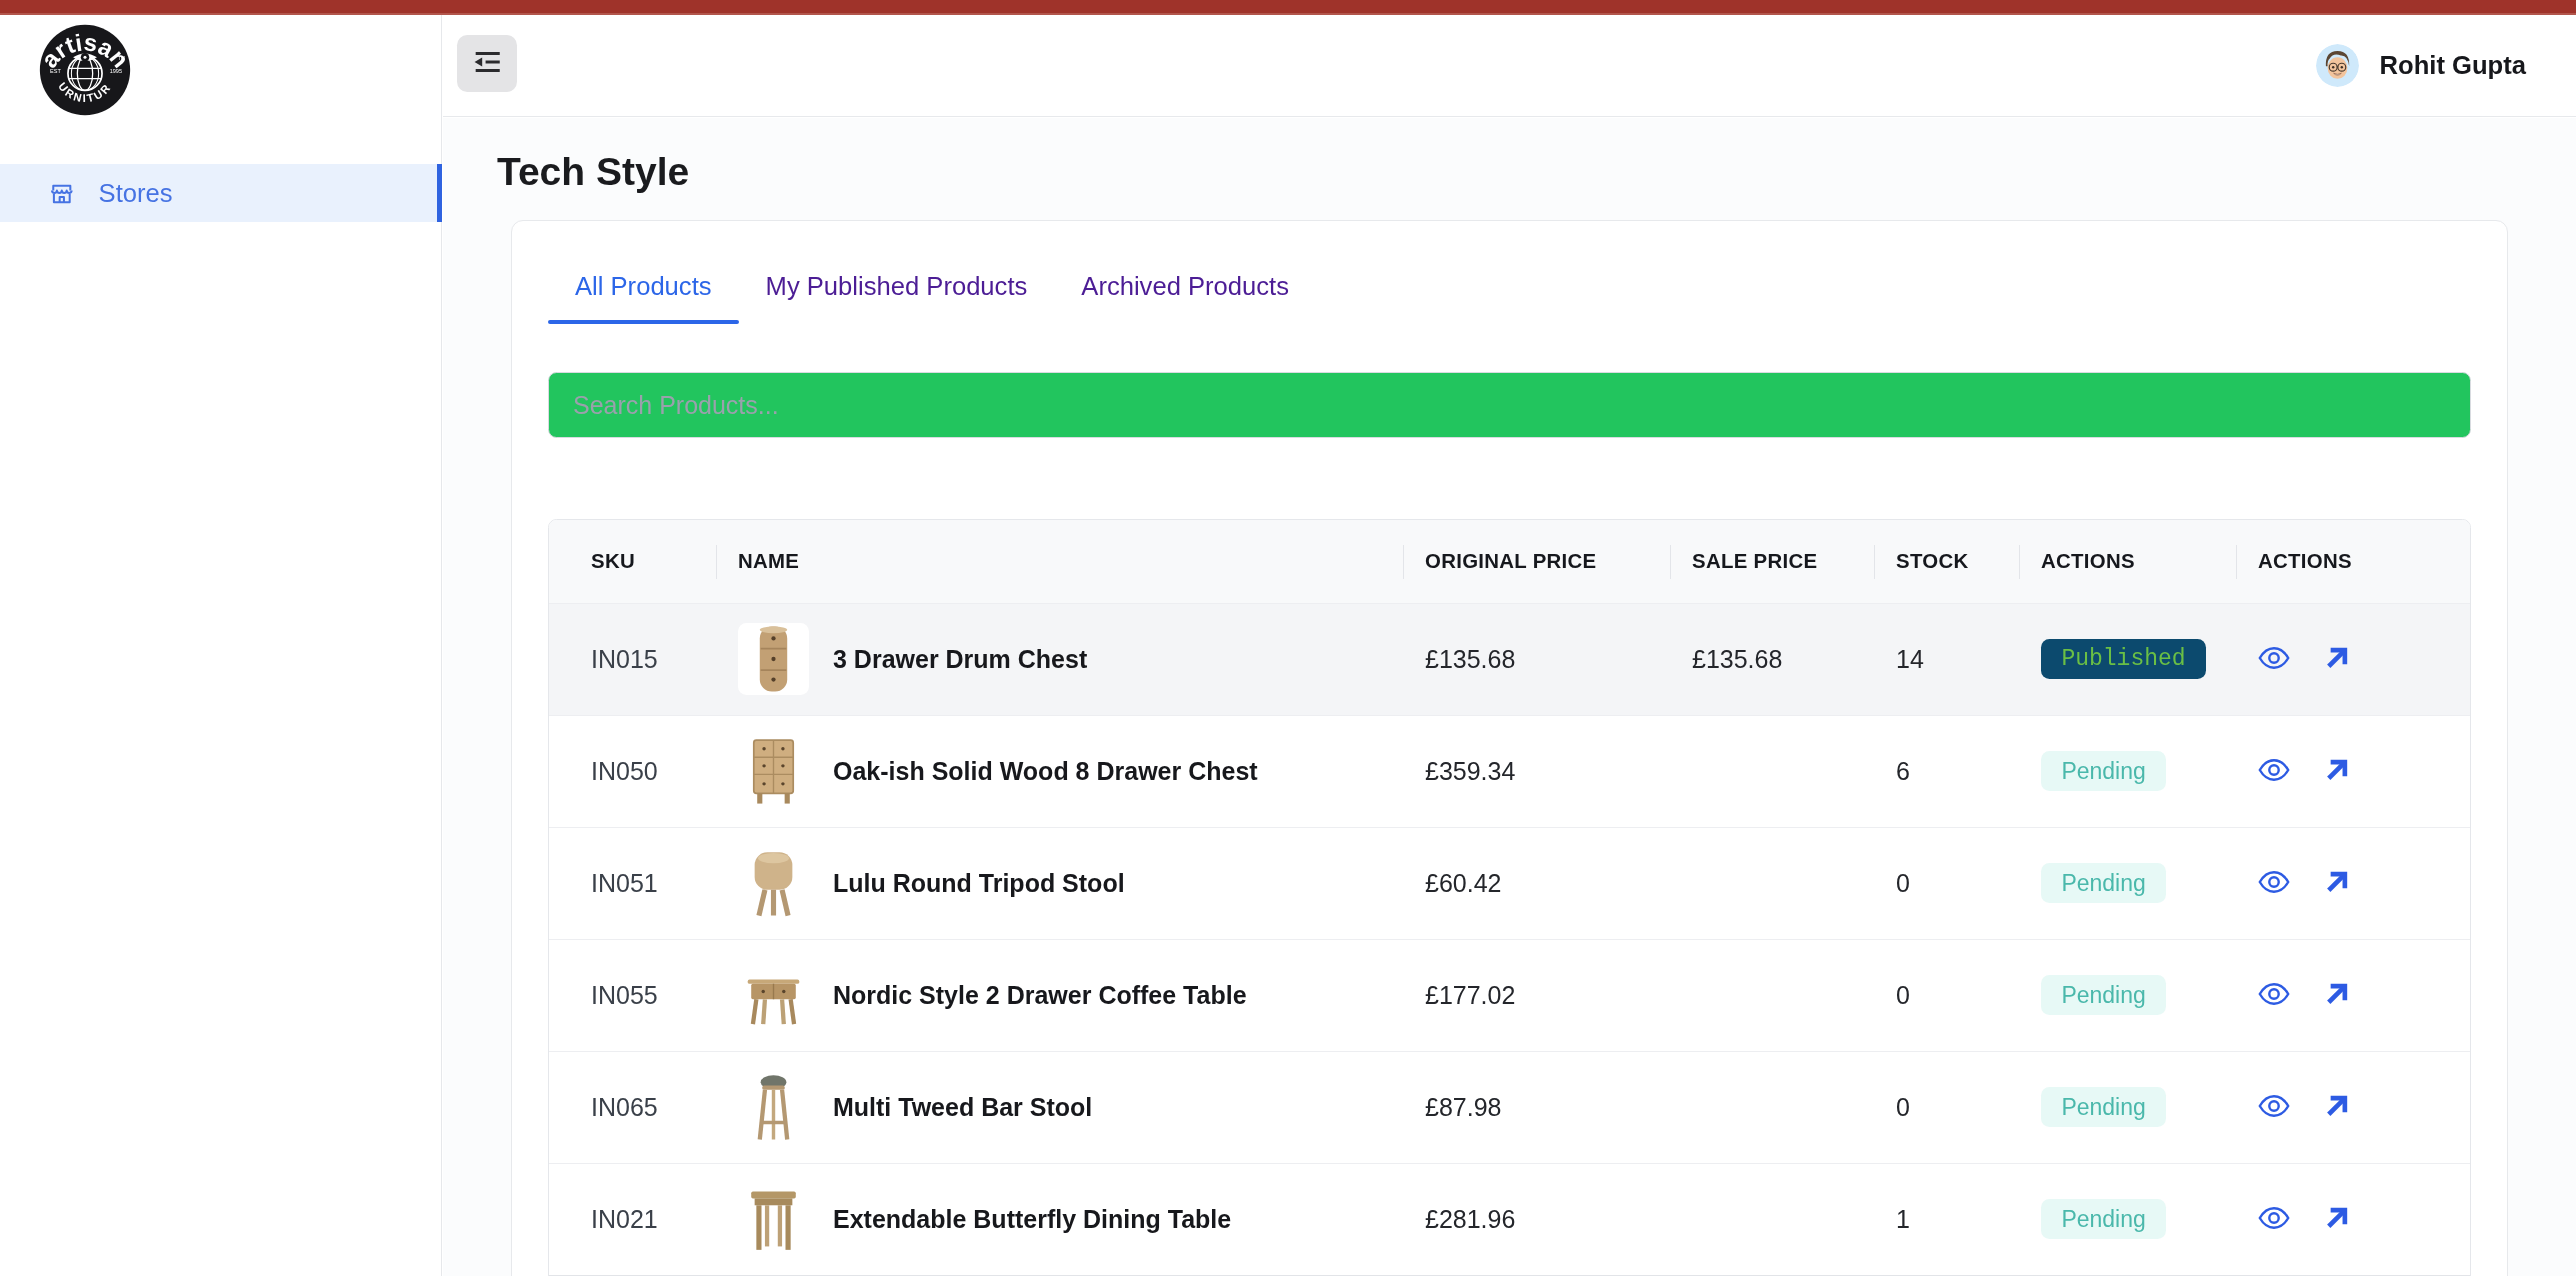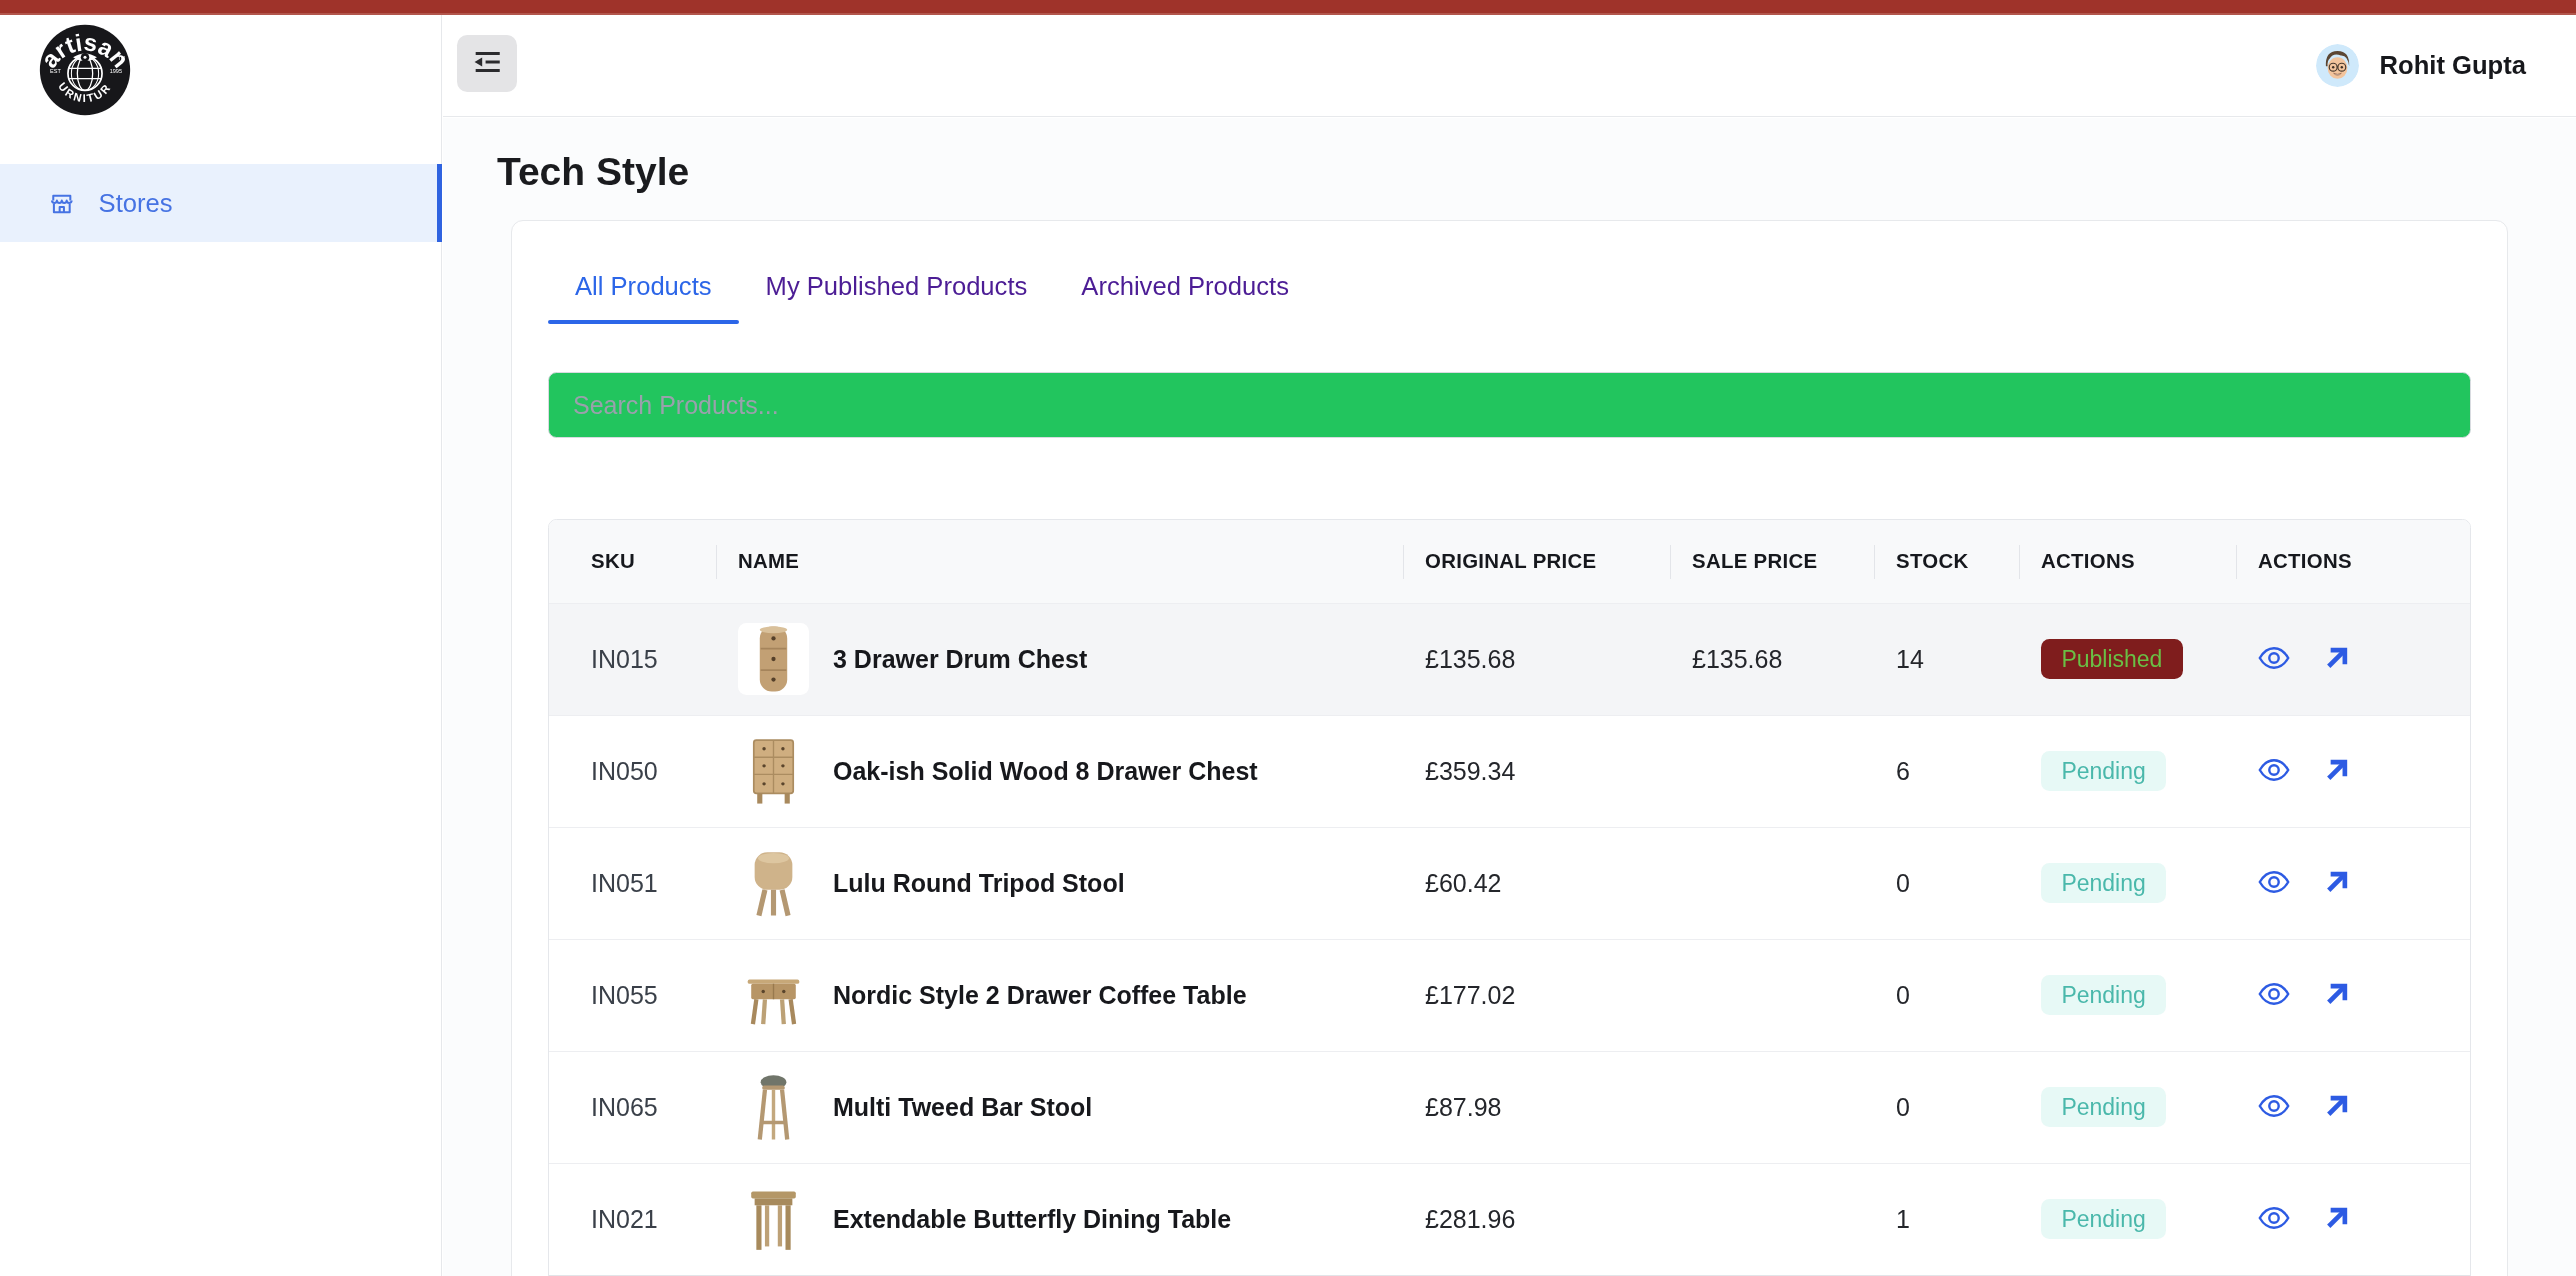--- a/index.html
+++ b/index.html
@@ -8,21 +8,21 @@
     position:relative; overflow:hidden; background:#fff;
     font-family:"Liberation Sans", sans-serif; color:#1f2227;
   }
   
   .topbar { position:absolute; top:0; left:0; right:0; height:15.3px; background:#9f332a; border-bottom:2.6px solid #b2564c; }
 
   
   .sidebar { position:absolute; top:15.3px; left:0; width:442px; bottom:0; background:#fff; border-right:0.9px solid #e6e8eb; }
   .logo { position:absolute; left:39px; top:8.5px; width:92px; height:92px; }
   .nav-item {
-    position:absolute; top:149px; left:0; width:442px; height:78px;
+    position:absolute; top:149px; left:0; width:442px; height:58px;
     background:#e9f1fd; border-right:5.1px solid #2f63e0;
     display:flex; align-items:center; gap:24px; padding-left:49px;
     color:#4673e3; font-size:25.6px; cursor:pointer;
   }
   .nav-item .nav-icon { width:25.6px; height:25.6px; display:flex; }
 
   
   .header { position:absolute; top:15.3px; left:443px; right:0; height:102px; background:#fff; border-bottom:0.9px solid #e7e9ec; }
   .collapse-btn {
     position:absolute; left:13.6px; top:19.6px; width:60px; height:57px;
@@ -204,21 +204,21 @@
                       <circle cx="32" cy="66" r="2.5" fill="#55402a"></circle>
                     </svg>
                   </span>
         <span>3 Drawer Drum Chest</span>
       </div>
     </td>
     <td>£135.68</td>
     <td>£135.68</td>
     <td>14</td>
     <td>
-      <span class="badge" style="color: rgb(106, 191, 69); background: #7f1d1d;">Published</span>
+      <span class="badge" style="color: rgb(106, 191, 69); background: #0c4a6e; font-family: Liberation Mono, monospace;">Published</span>
     </td>
     <td>
       <div class="actions-cell">
         <button class="icon-btn">
           <span>
             <svg viewBox="0 0 36 26" width="32" height="24" fill="none" stroke="#2d5be3" stroke-width="2.7">
               <path d="M2 13 C7 4.5 12 2 18 2 C24 2 29 4.5 34 13 C29 21.5 24 24 18 24 C12 24 7 21.5 2 13 Z"></path>
               <circle cx="18" cy="13" r="5.3"></circle>
             </svg>
           </span>

